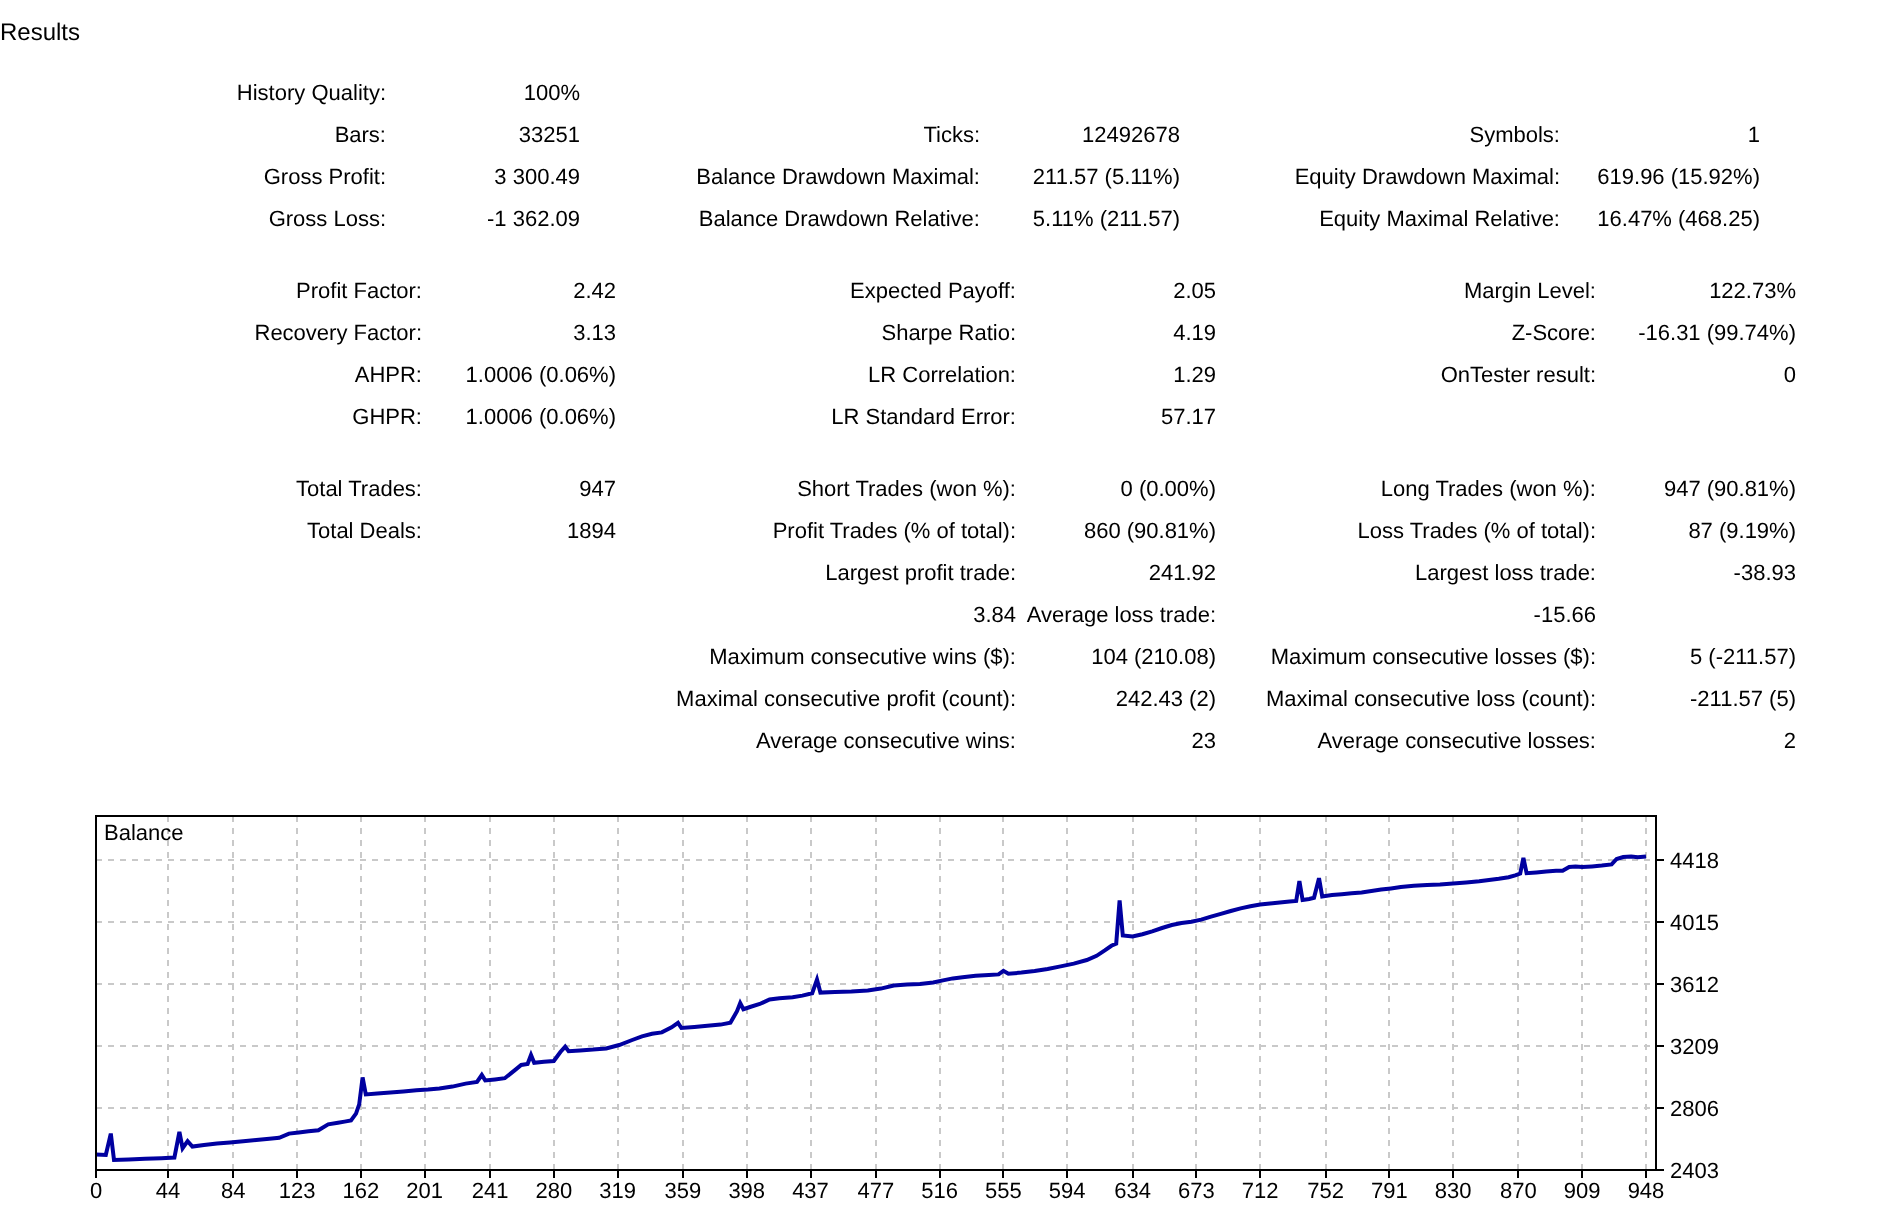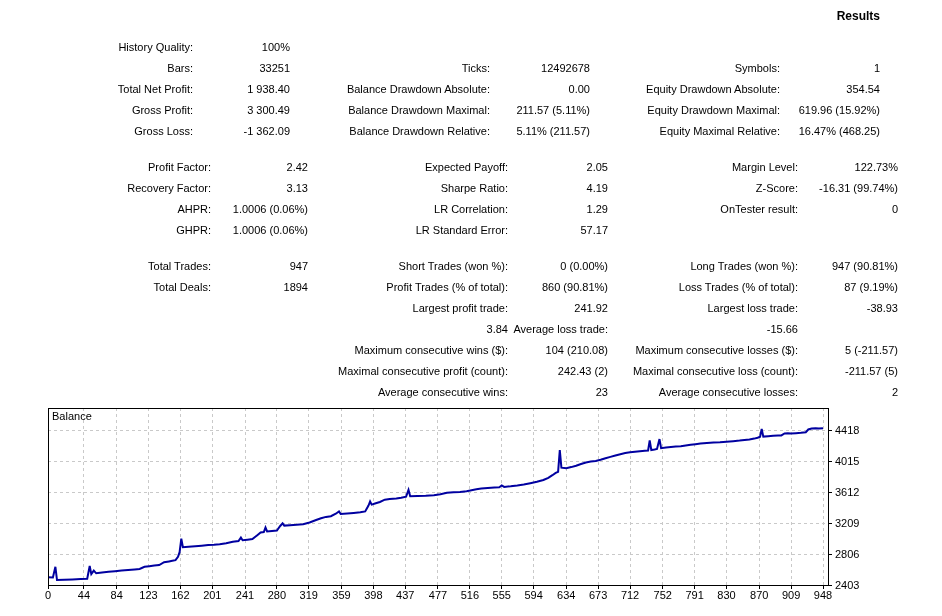--- a/index.html
+++ b/index.html
@@ -3,21 +3,21 @@
 <meta charset="utf-8">
 <style>
   html,body{margin:0;padding:0;background:#fff;}
   body{
     width:942px;height:616px;overflow:hidden;position:relative;
     font-family:"Liberation Sans",sans-serif;color:#000;
     -webkit-font-smoothing:antialiased;
   }
   .title{
     width:880px;margin:8px 0 3px 0;padding:0;
-    font-size:12px;font-weight:bold;text-align:right;line-height:16px;
+    font-size:12px;font-weight:normal;text-align:left;line-height:16px;
   }
   .stats{width:880px;}
   .section{margin-top:12px;}
   .section + .section{margin-top:15px;margin-left:18px;}
   .row{
     display:grid;
     grid-template-columns:193px 97px 200px 100px 190px 100px;
     height:21px;align-items:center;
   }
   .lbl,.val{font-size:11px;white-space:pre;text-align:right;display:block;}
@@ -40,28 +40,20 @@
           <span class="lbl"></span>
           <span class="val"></span>
         </div>
         <div class="row">
           <span class="lbl">Bars:</span>
           <span class="val">33251</span>
           <span class="lbl">Ticks:</span>
           <span class="val">12492678</span>
           <span class="lbl">Symbols:</span>
           <span class="val">1</span>
-        </div>
-        <div class="row">
-          <span class="lbl">Total Net Profit:</span>
-          <span class="val">1 938.40</span>
-          <span class="lbl">Balance Drawdown Absolute:</span>
-          <span class="val">0.00</span>
-          <span class="lbl">Equity Drawdown Absolute:</span>
-          <span class="val">354.54</span>
         </div>
         <div class="row">
           <span class="lbl">Gross Profit:</span>
           <span class="val">3 300.49</span>
           <span class="lbl">Balance Drawdown Maximal:</span>
           <span class="val">211.57 (5.11%)</span>
           <span class="lbl">Equity Drawdown Maximal:</span>
           <span class="val">619.96 (15.92%)</span>
         </div>
         <div class="row">

